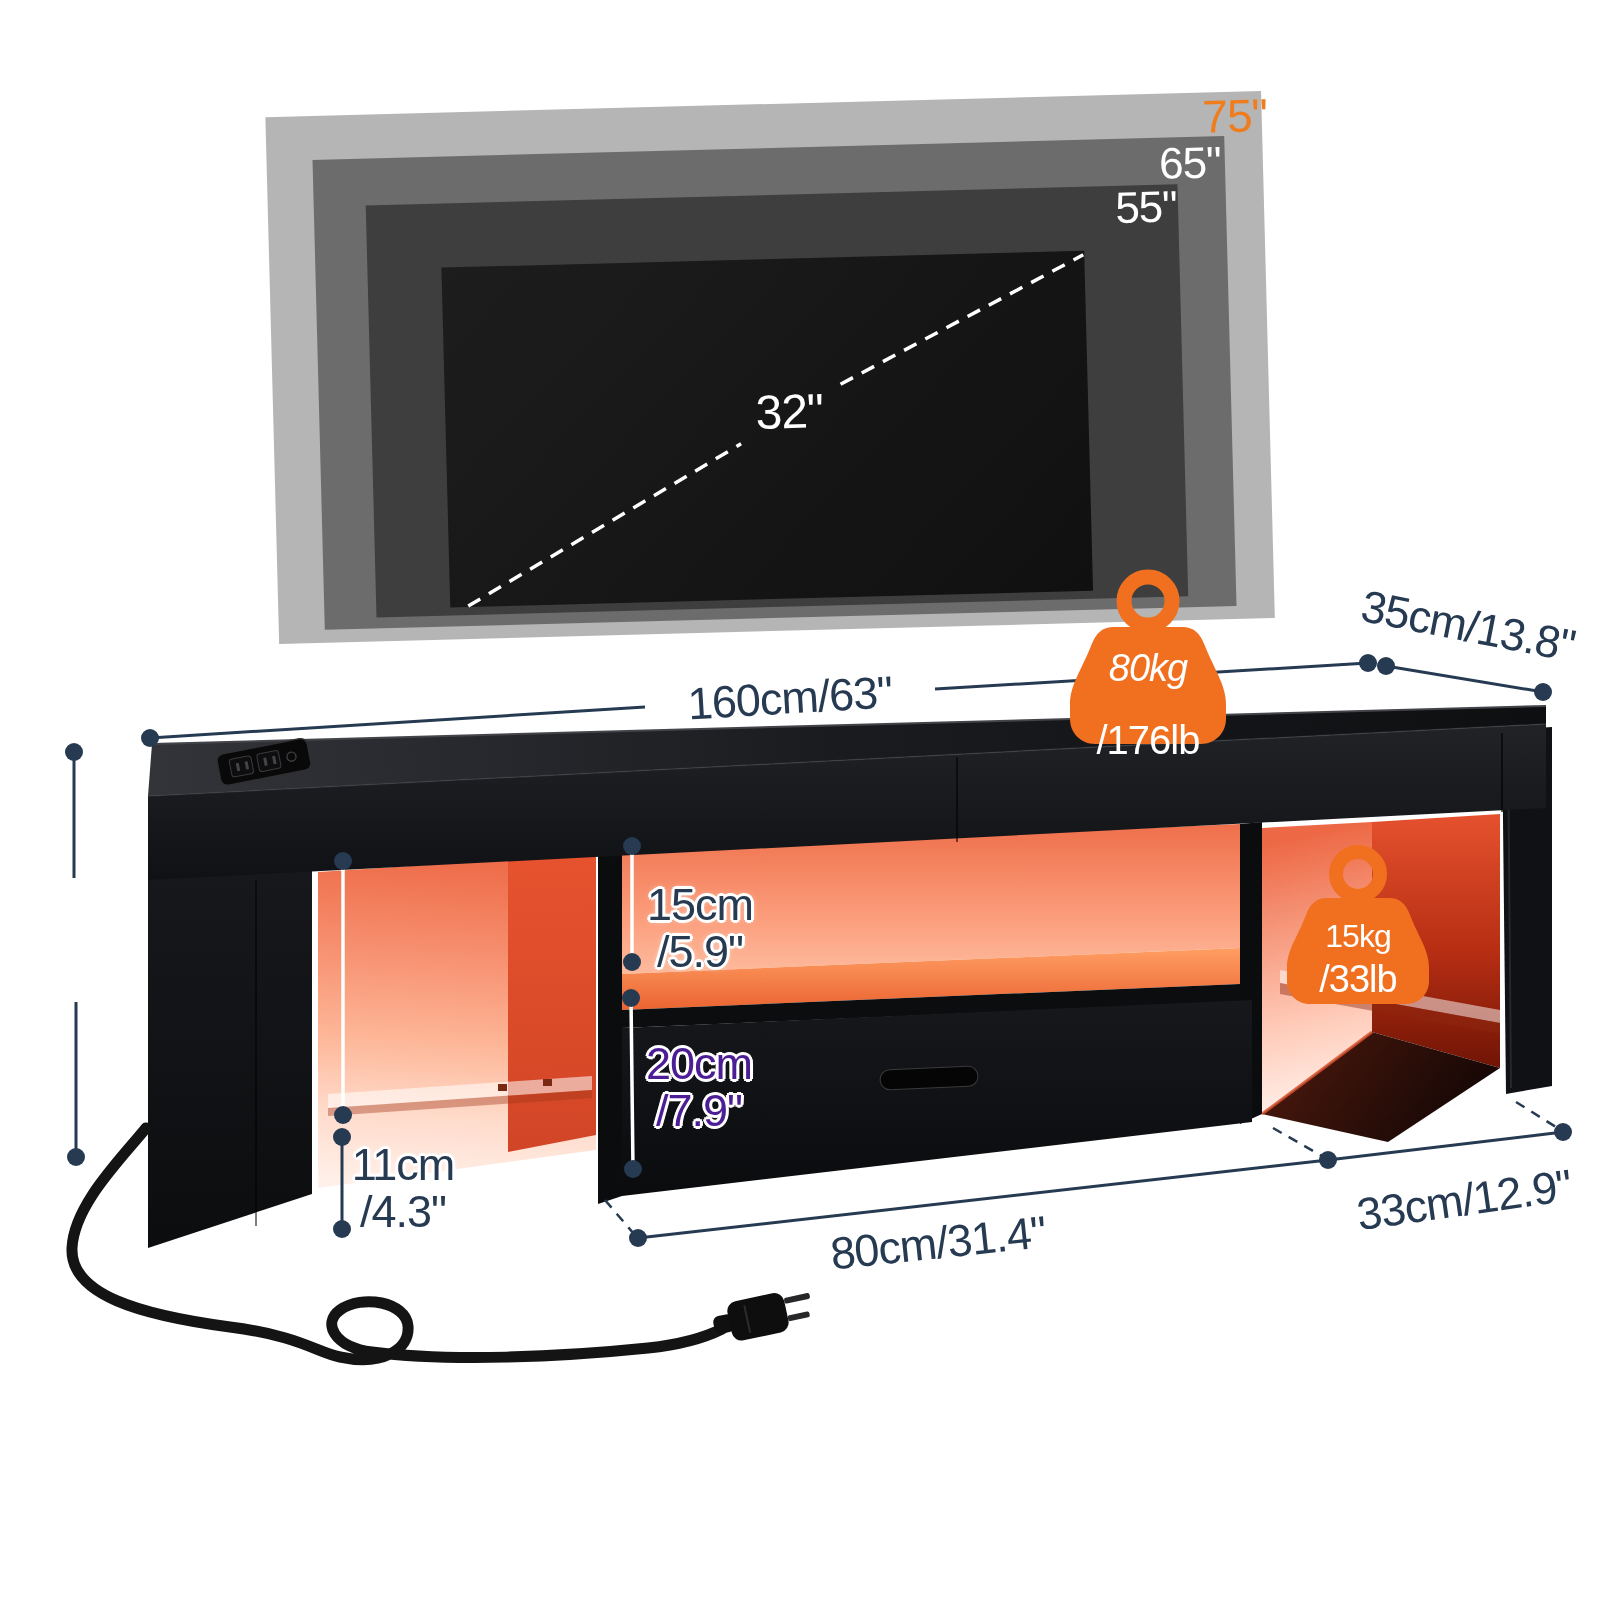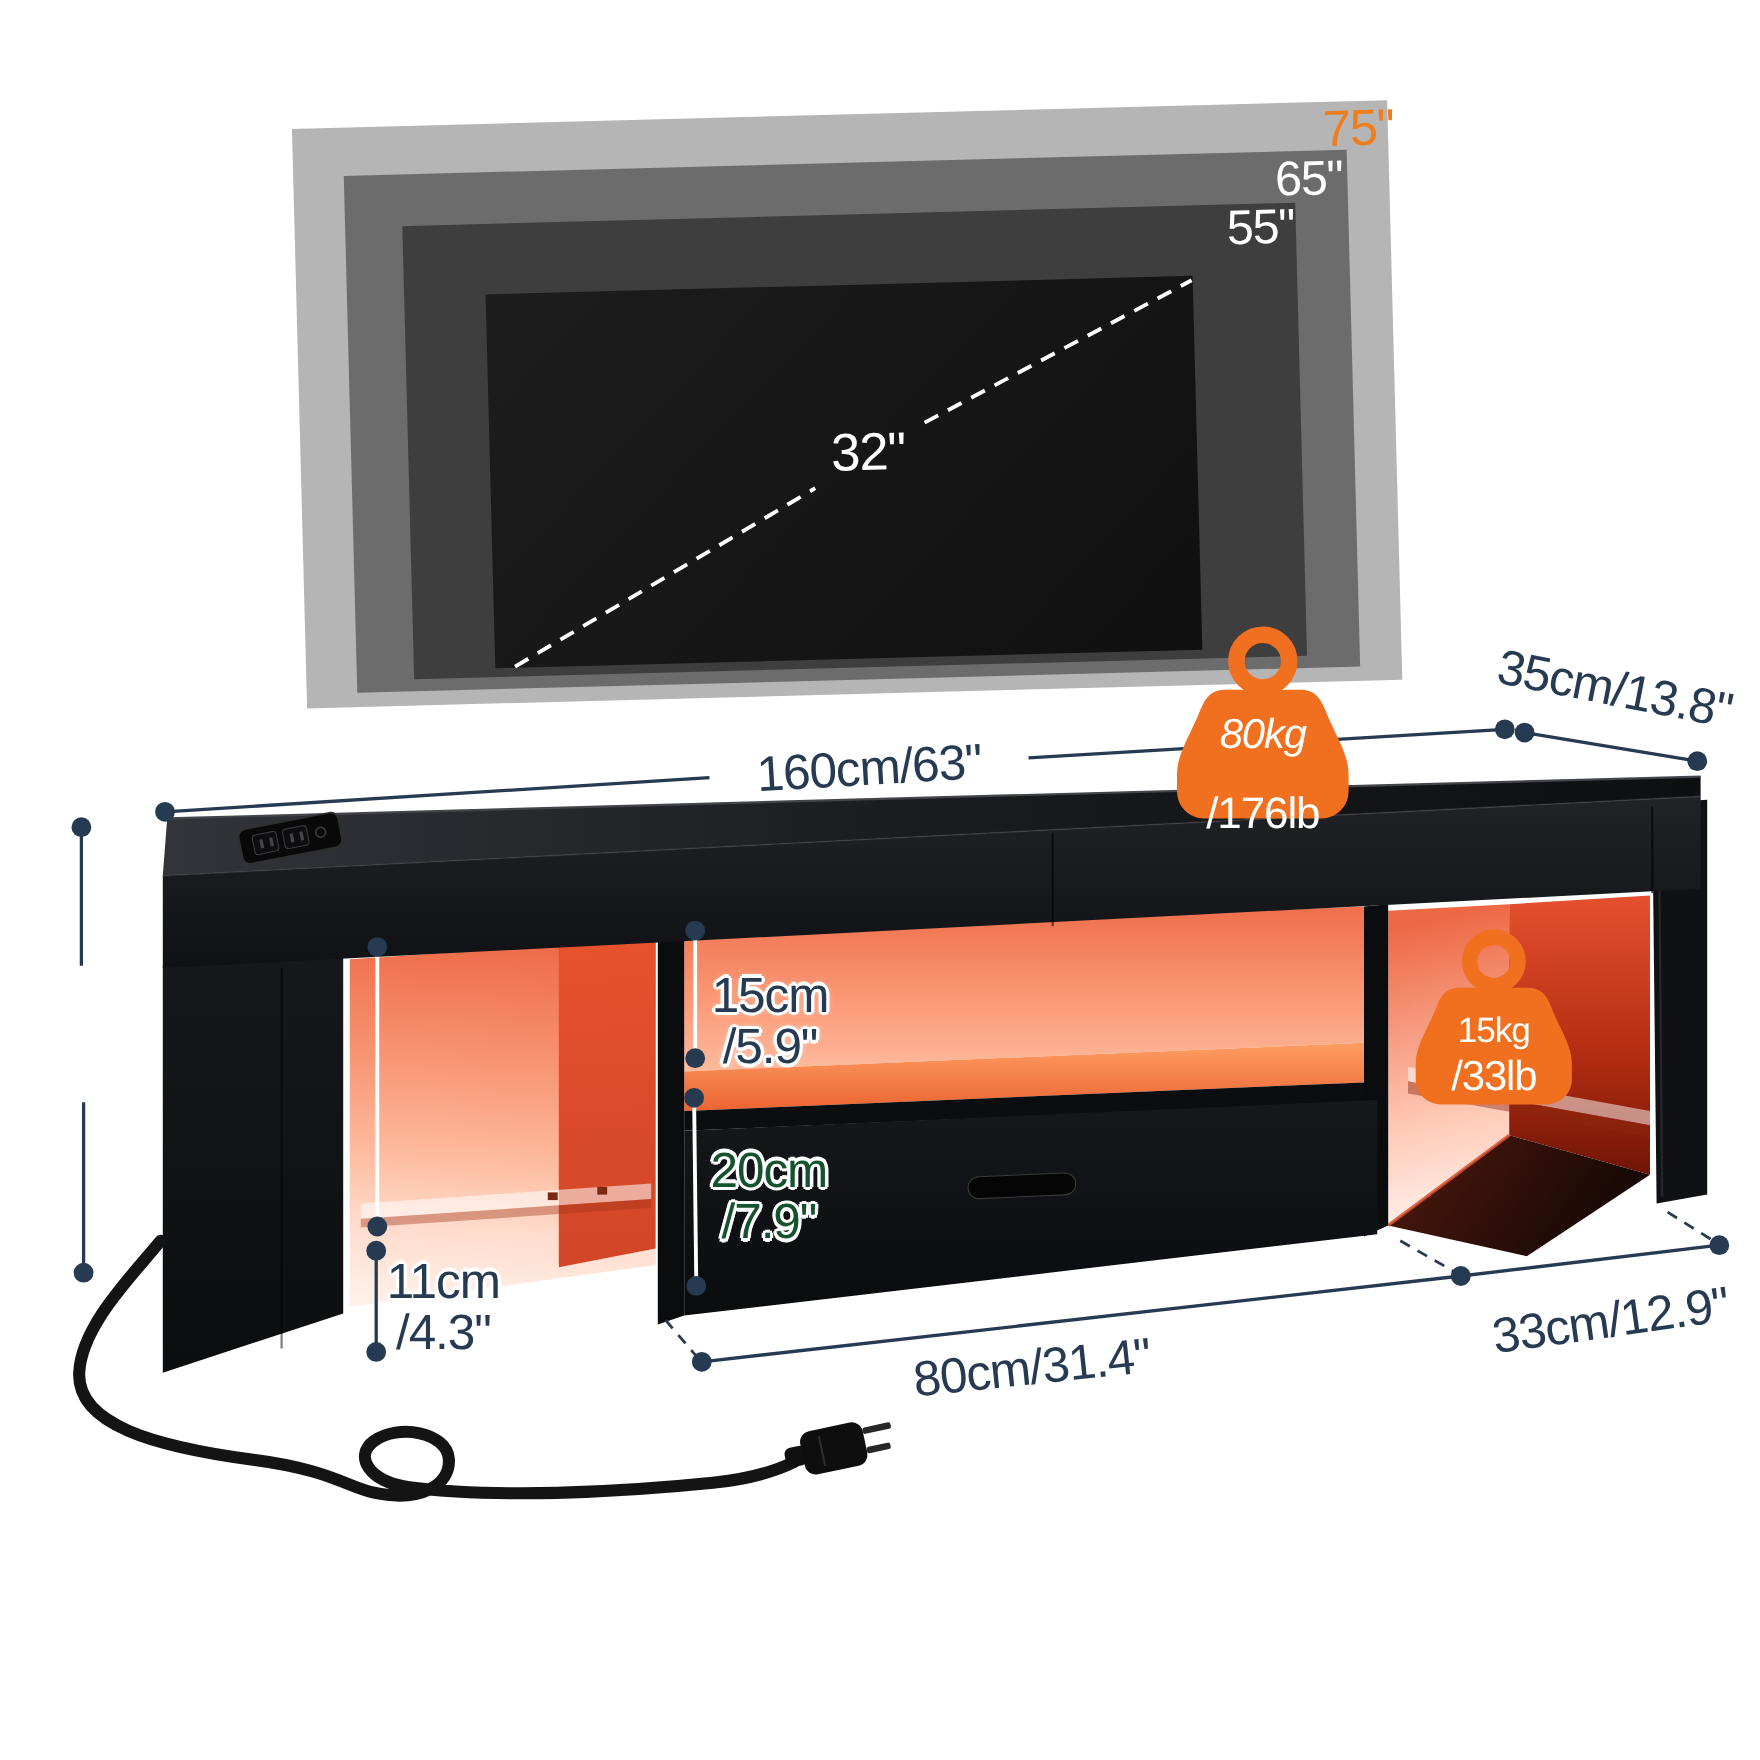--- a/index.html
+++ b/index.html
@@ -16,21 +16,21 @@
   .lbl{
     position:absolute;color:#263a52;font-size:45px;letter-spacing:-1px;line-height:1.05;
     white-space:nowrap;text-align:center;transform:translate(-50%,-50%);
   }
   .lbl .ln{display:block;}
   .halo{
     text-shadow:-2px -2px 0 #fff,2px -2px 0 #fff,-2px 2px 0 #fff,2px 2px 0 #fff,
     0 -3px 0 #fff,0 3px 0 #fff,-3px 0 0 #fff,3px 0 0 #fff,0 0 7px rgba(255,255,255,.9);
   }
   .hollow{
-    color:#14532d;
+    color:#4c1d95;
     text-shadow:-2px -2px 0 #fff,2px -2px 0 #fff,-2px 2px 0 #fff,2px 2px 0 #fff,
     0 -3px 0 #fff,0 3px 0 #fff,-3px 0 0 #fff,3px 0 0 #fff;
   }
   
   .badge{position:absolute;}
   .badge svg{position:absolute;left:0;top:0;}
   .badge .bt{position:absolute;left:0;width:100%;text-align:center;color:#fff;letter-spacing:-1px;}
   svg{display:block;}
 </style>
 </head>

